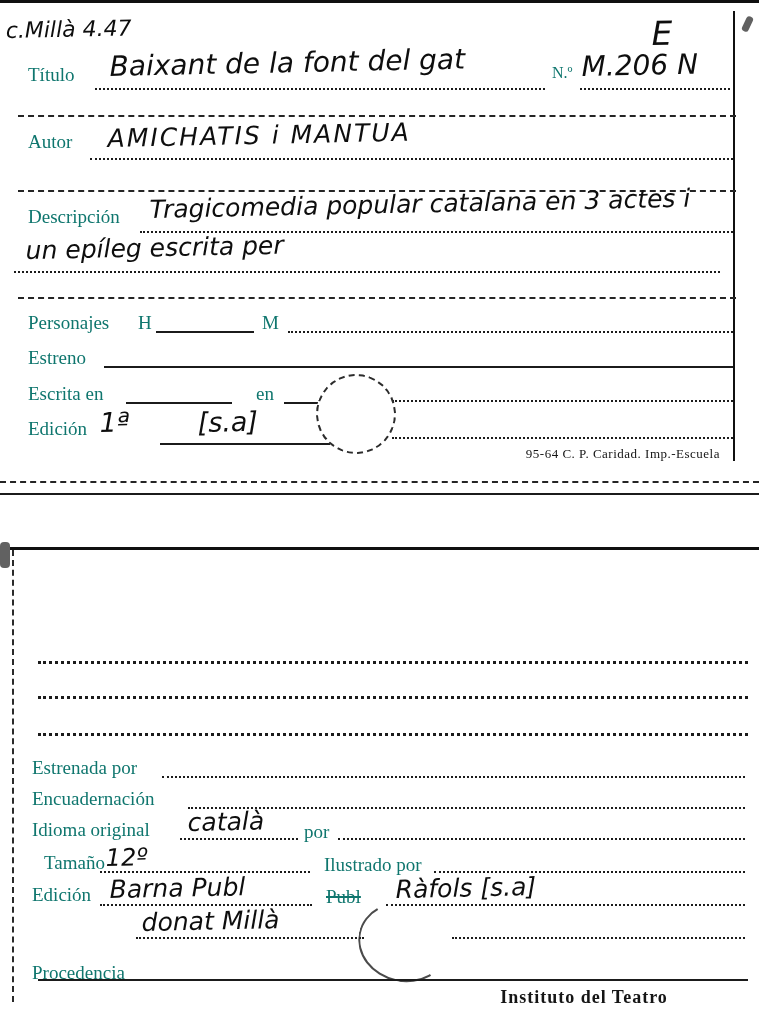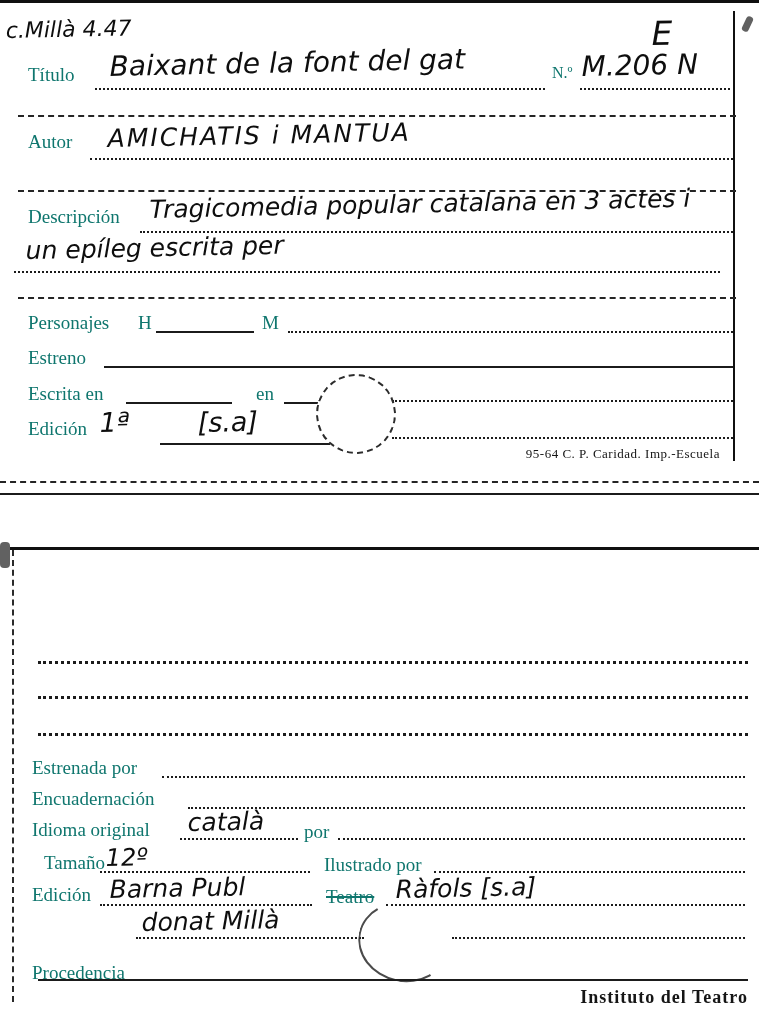--- a/index.html
+++ b/index.html
@@ -122,26 +122,26 @@
 
   <div class="abs label" style="left:44px; top:852px;">Tamaño</div>
   <div class="abs dotted-line" style="left:100px; top:871px; width:210px;"></div>
   <div class="abs hw" style="left:106px; top:844px; font-size:24px;">12º</div>
   <div class="abs label" style="left:324px; top:854px;">Ilustrado por</div>
   <div class="abs dotted-line" style="left:434px; top:871px; width:311px;"></div>
 
   <div class="abs label" style="left:32px; top:884px;">Edición</div>
   <div class="abs dotted-line" style="left:100px; top:904px; width:212px;"></div>
   <div class="abs hw" style="left:110px; top:875px; font-size:25px;">Barna  Publ</div>
-  <div class="abs label struck" style="left:326px; top:886px;">Teatro</div>
+  <div class="abs label struck" style="left:326px; top:886px;">Publ</div>
   <div class="abs dotted-line" style="left:386px; top:904px; width:359px;"></div>
   <div class="abs hw" style="left:396px; top:875px; font-size:25px;">Ràfols  [s.a]</div>
 
   <div class="abs label" style="left:32px; top:917px;margin-top:45px;">Procedencia</div>
   <div class="abs dotted-line" style="left:136px; top:937px; width:228px;"></div>
   <div class="abs hw" style="left:142px; top:908px; font-size:25px;">donat Millà</div>
   <div class="abs circle-faint" style="left:358px; top:902px; width:88px; height:76px;"></div>
   <div class="abs dotted-line" style="left:452px; top:937px; width:293px;"></div>
 
   <div class="abs solid-line" style="left:38px; top:979px; width:710px;"></div>
-  <div class="abs footer-bold" style="left:420px; top:987px; width:328px; text-align:right;">Instituto del Teatro</div>
+  <div class="abs footer-bold" style="left:420px; top:987px; width:328px; text-align:center;">Instituto del Teatro</div>
 
 </div>
 
 </body></html>

